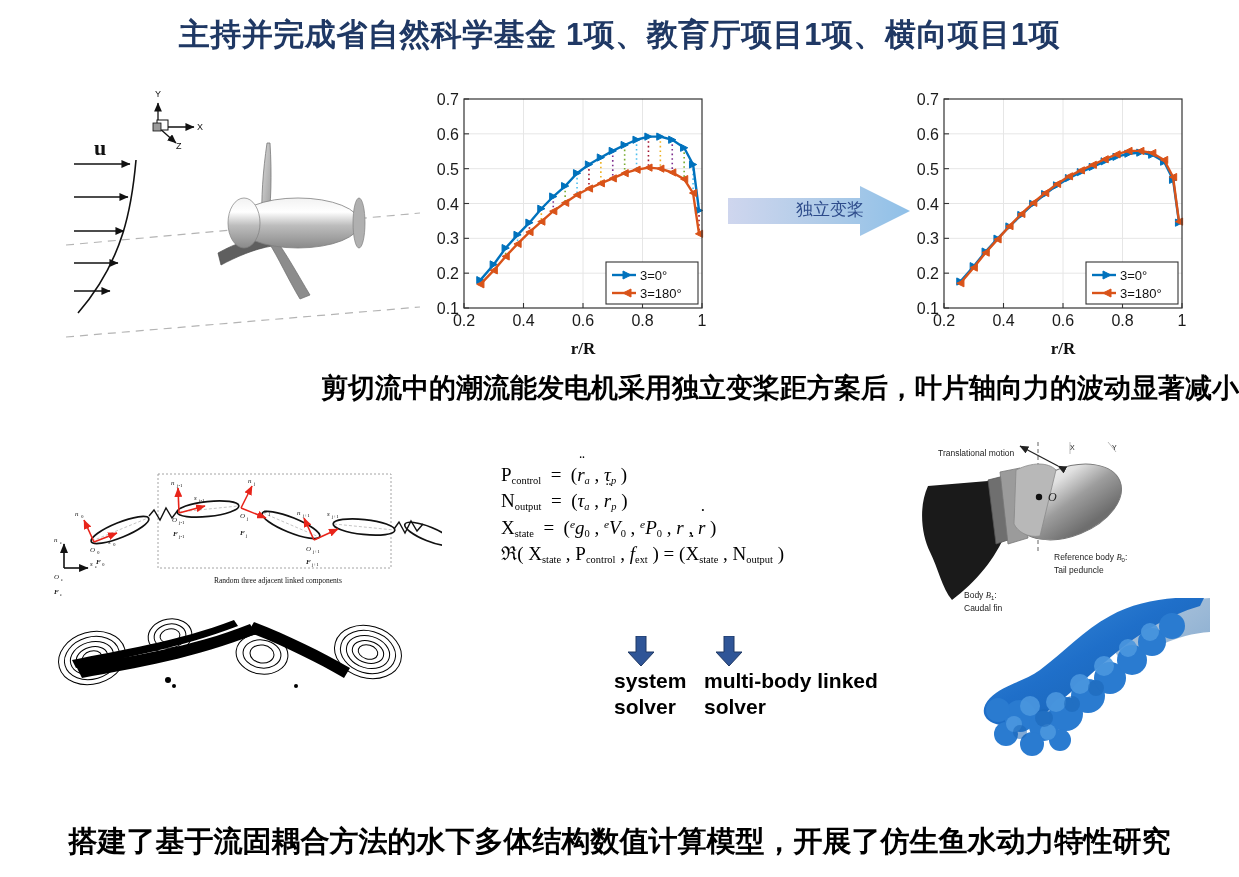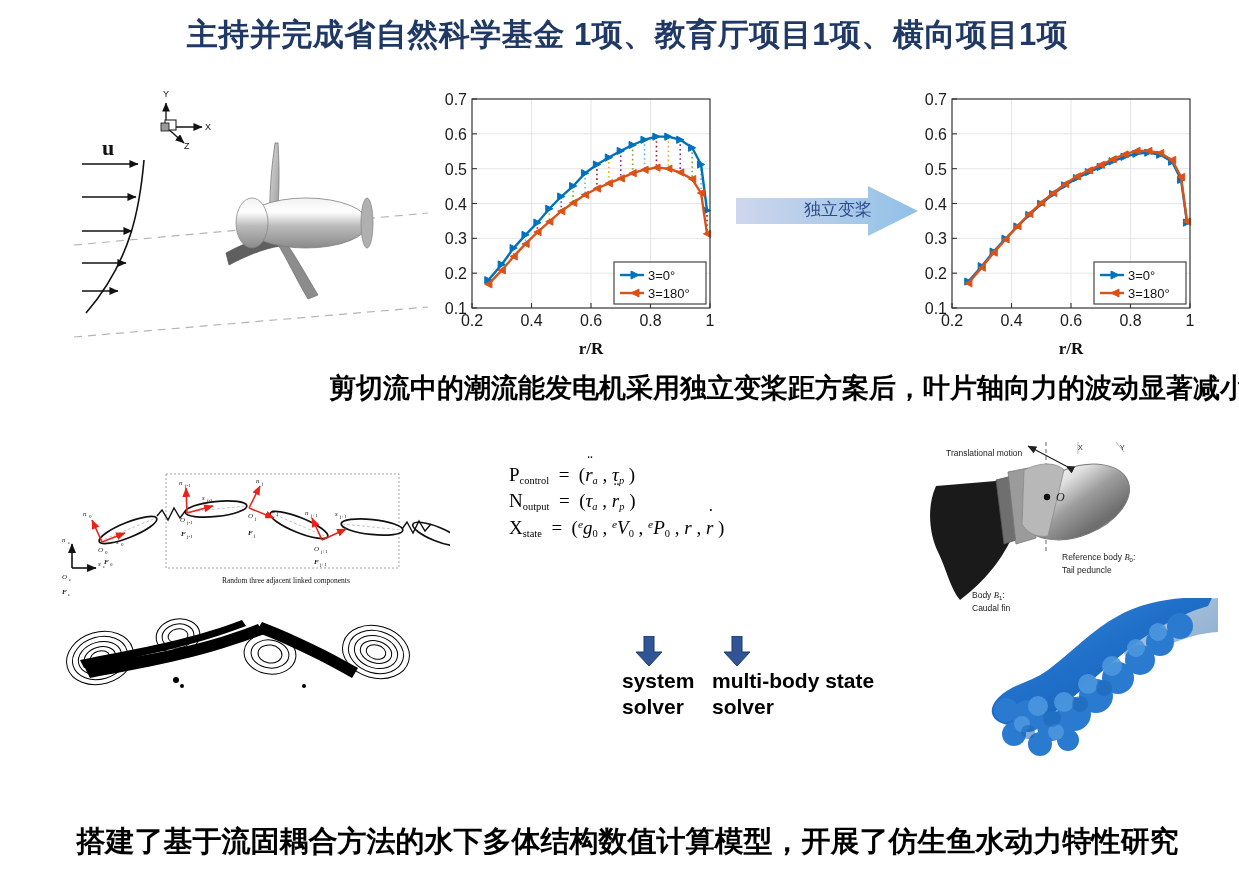--- a/index.html
+++ b/index.html
@@ -1,21 +1,21 @@
 <!DOCTYPE html>
 <html><head>
 <meta charset="utf-8">
 <style>
   html,body{margin:0;padding:0;}
   body{
     width:1239px;height:877px;background:#ffffff;
     font-family:"Liberation Sans", sans-serif;
     overflow:hidden;position:relative;
   }
-  .stage{position:absolute;left:8px;top:0;width:990px;height:877px;}
+  .stage{position:absolute;left:0;top:0;width:990px;height:877px;}
   .abs{position:absolute;}
 
   
   .slide-title{
     left:0;top:14px;width:1239px;text-align:center;
     font-size:31px;font-weight:bold;color:#1F3864;
     letter-spacing:.5px;white-space:nowrap;
   }
   .caption-mid{
     left:0;top:370px;width:1239px;text-align:right;
@@ -486,39 +486,44 @@
     <div class="eq">
       N<sub>output</sub> &nbsp;=&nbsp; (<span class="it">τ</span><sub class="it">a</sub> ,
       <span class="it ddot">r</span><sub class="it">p</sub> )
     </div>
     <div class="eq">
       X<sub>state</sub> &nbsp;=&nbsp; (<sup class="it">e</sup><span class="it">g</span><sub>0</sub> ,
       <sup class="it">e</sup><span class="it">V</span><sub>0</sub> ,
       <sup class="it">e</sup><span class="it">P</span><sub>0</sub> ,
       <span class="it">r</span> , <span class="it dot1">r</span> )
     </div>
+    <div class="eq big">
+      ℜ( X<sub>state</sub> , P<sub>control</sub> ,
+      <span class="it">f</span><sub>ext</sub> ) = (<span class="dot1">X</span><sub>state</sub> ,
+      N<sub>output</sub> )
+    </div>
   </div>
 
   <div class="abs" style="left:628px;top:636px;">
     <svg width="26" height="30" viewBox="0 0 26 30">
       <path d="M8,0 L18,0 L18,16 L26,16 L13,30 L0,16 L8,16 Z" fill="#2F5597" stroke="#1F3864" stroke-width="1"></path>
     </svg>
   </div>
   <div class="abs" style="left:716px;top:636px;">
     <svg width="26" height="30" viewBox="0 0 26 30">
       <path d="M8,0 L18,0 L18,16 L26,16 L13,30 L0,16 L8,16 Z" fill="#2F5597" stroke="#1F3864" stroke-width="1"></path>
     </svg>
   </div>
 
   <div class="abs solver-label" style="left:614px;top:668px;width:86px;">
     <div>system</div>
     <div>solver</div>
   </div>
   <div class="abs solver-label" style="left:704px;top:668px;width:200px;">
-    <div>multi-body state</div>
+    <div>multi-body linked</div>
     <div>solver</div>
   </div>
 
   <div class="abs" style="left:880px;top:440px;width:290px;height:190px;">
     <svg width="290" height="190" viewBox="0 0 290 190">
       <defs>
         <linearGradient id="pedgrad" x1="0" y1="0" x2="0.4" y2="1">
           <stop offset="0%" stop-color="#fafafa"></stop>
           <stop offset="30%" stop-color="#e0e0e0"></stop>
           <stop offset="62%" stop-color="#9d9d9d"></stop>

